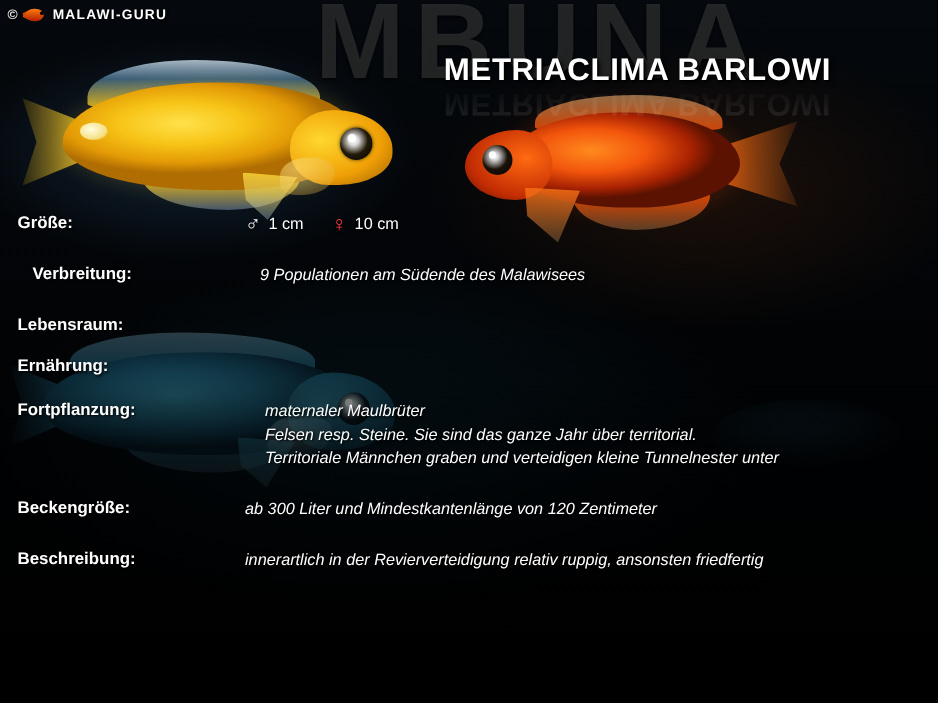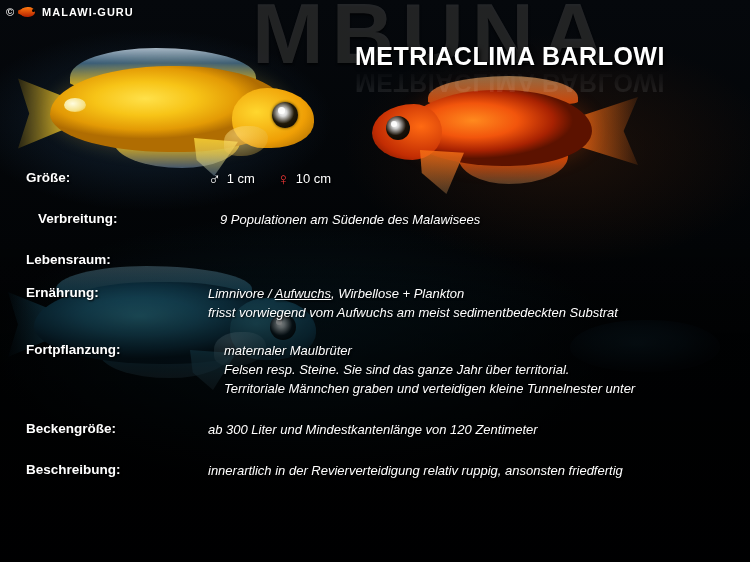--- a/index.html
+++ b/index.html
@@ -363,21 +363,21 @@
   }
   .logo-text {
     letter-spacing: 1px;
     font-size: 11px;
     line-height: 1;
   }
 
   
   .info {
     position: absolute;
-    left: 16px; right: 0;
+    left: 4px; right: 0;
     top: 170px;
     padding: 0;
   }
   .row {
     position: relative;
     display: flex;
     align-items: flex-start;
     margin-bottom: 12px;
   }
   .label {
@@ -409,21 +409,21 @@
   }
   .sym-male { color: #ffffff; }
   .sym-female { color: #ff3b3b; }
   .size-text { font-size: 13px; }
   .gap { display: inline-block; width: 10px; }
 
   
   .r-groesse { margin-bottom: 22px; }
   .r-verbreitung { margin-bottom: 22px; padding-left: 12px; }
   .r-lebensraum { margin-bottom: 18px; gap: 12px; }
-  .r-ernaehrung { margin-bottom: 20px; }
+  .r-ernaehrung { margin-bottom: 20px; gap: 45px; }
   .r-fortpflanzung { margin-bottom: 22px; gap: 16px; }
   .r-beckengroesse { margin-bottom: 22px; }
 </style>
 </head>
 <body>
 
 <div id="page">
 
   <div class="photo-layer"></div>
 
@@ -500,24 +500,20 @@
         <span class="line">9 Populationen am Südende des Malawisees</span>
       </div>
     </div>
 
     <div class="row r-lebensraum">
       <div class="label">Lebensraum:</div>
     </div>
 
     <div class="row r-ernaehrung">
       <div class="label">Ernährung:</div>
-      <div class="value">
-        <span class="line"><span>Limnivore / </span><span class="underline">Aufwuchs</span><span>, Wirbellose + Plankton</span></span>
-        <span class="line">frisst vorwiegend vom Aufwuchs am meist sedimentbedeckten Substrat</span>
-      </div>
     </div>
 
     <div class="row r-fortpflanzung">
       <div class="label">Fortpflanzung:</div>
       <div class="value">
         <span class="line">maternaler Maulbrüter</span>
         <span class="line">Felsen resp. Steine. Sie sind das ganze Jahr über territorial.</span>
         <span class="line">Territoriale Männchen graben und verteidigen kleine Tunnelnester unter</span>
       </div>
     </div>

